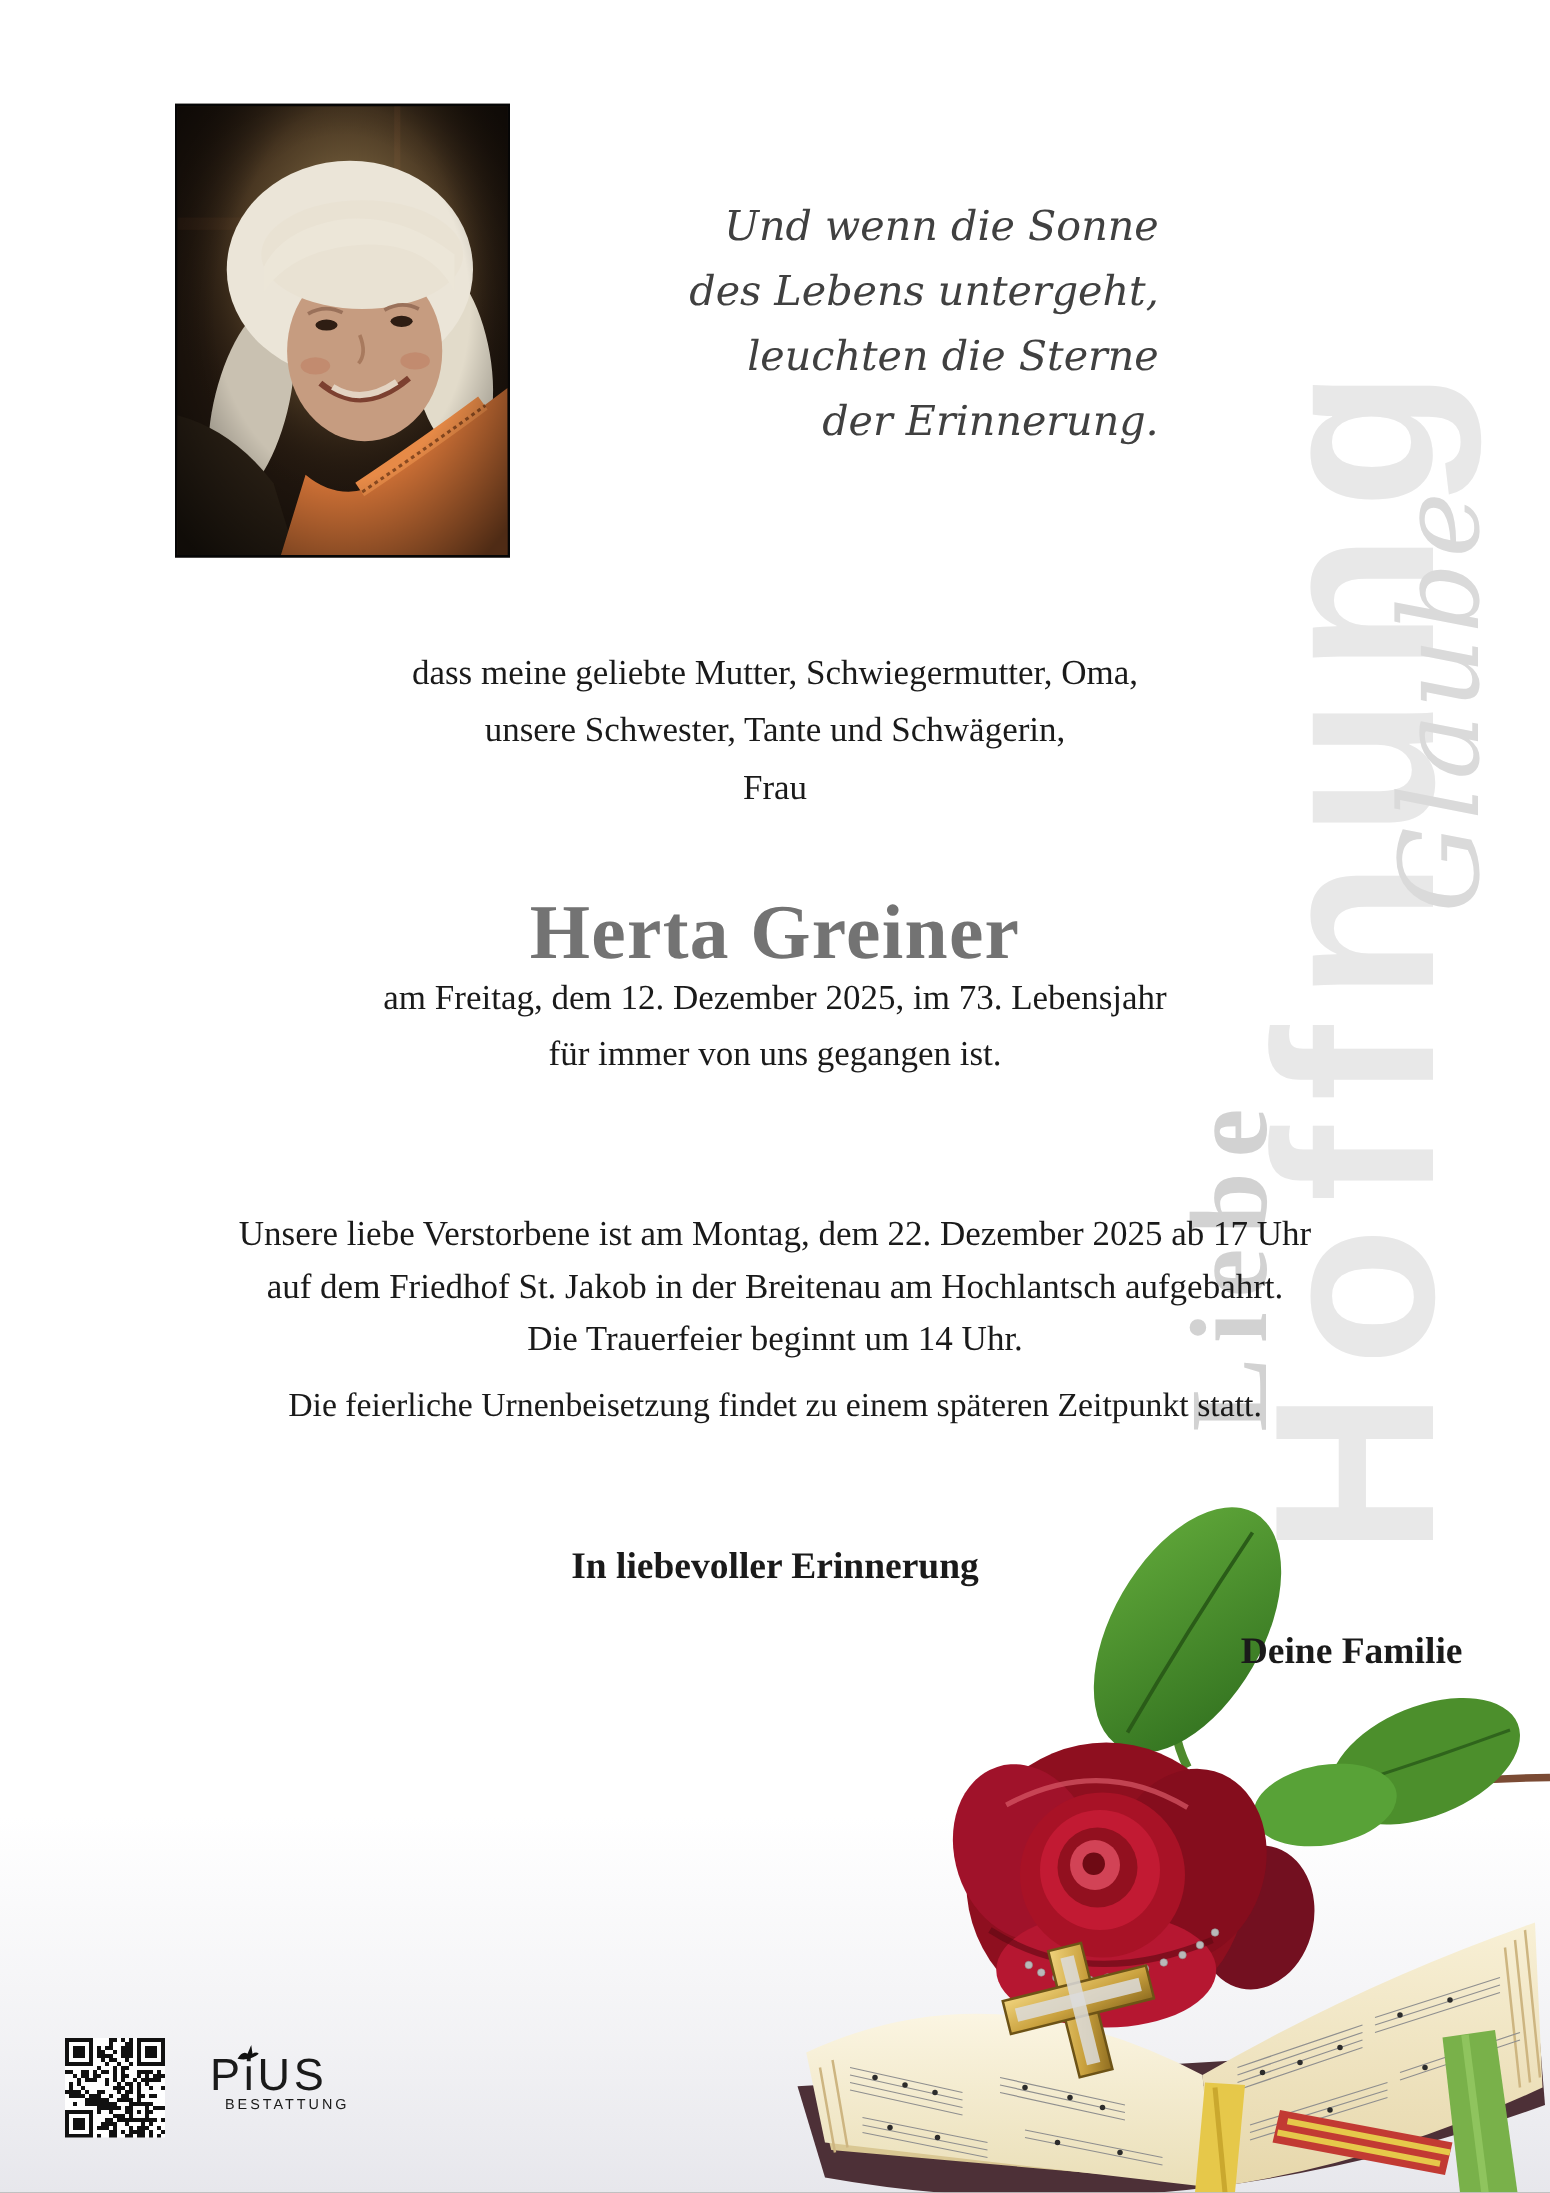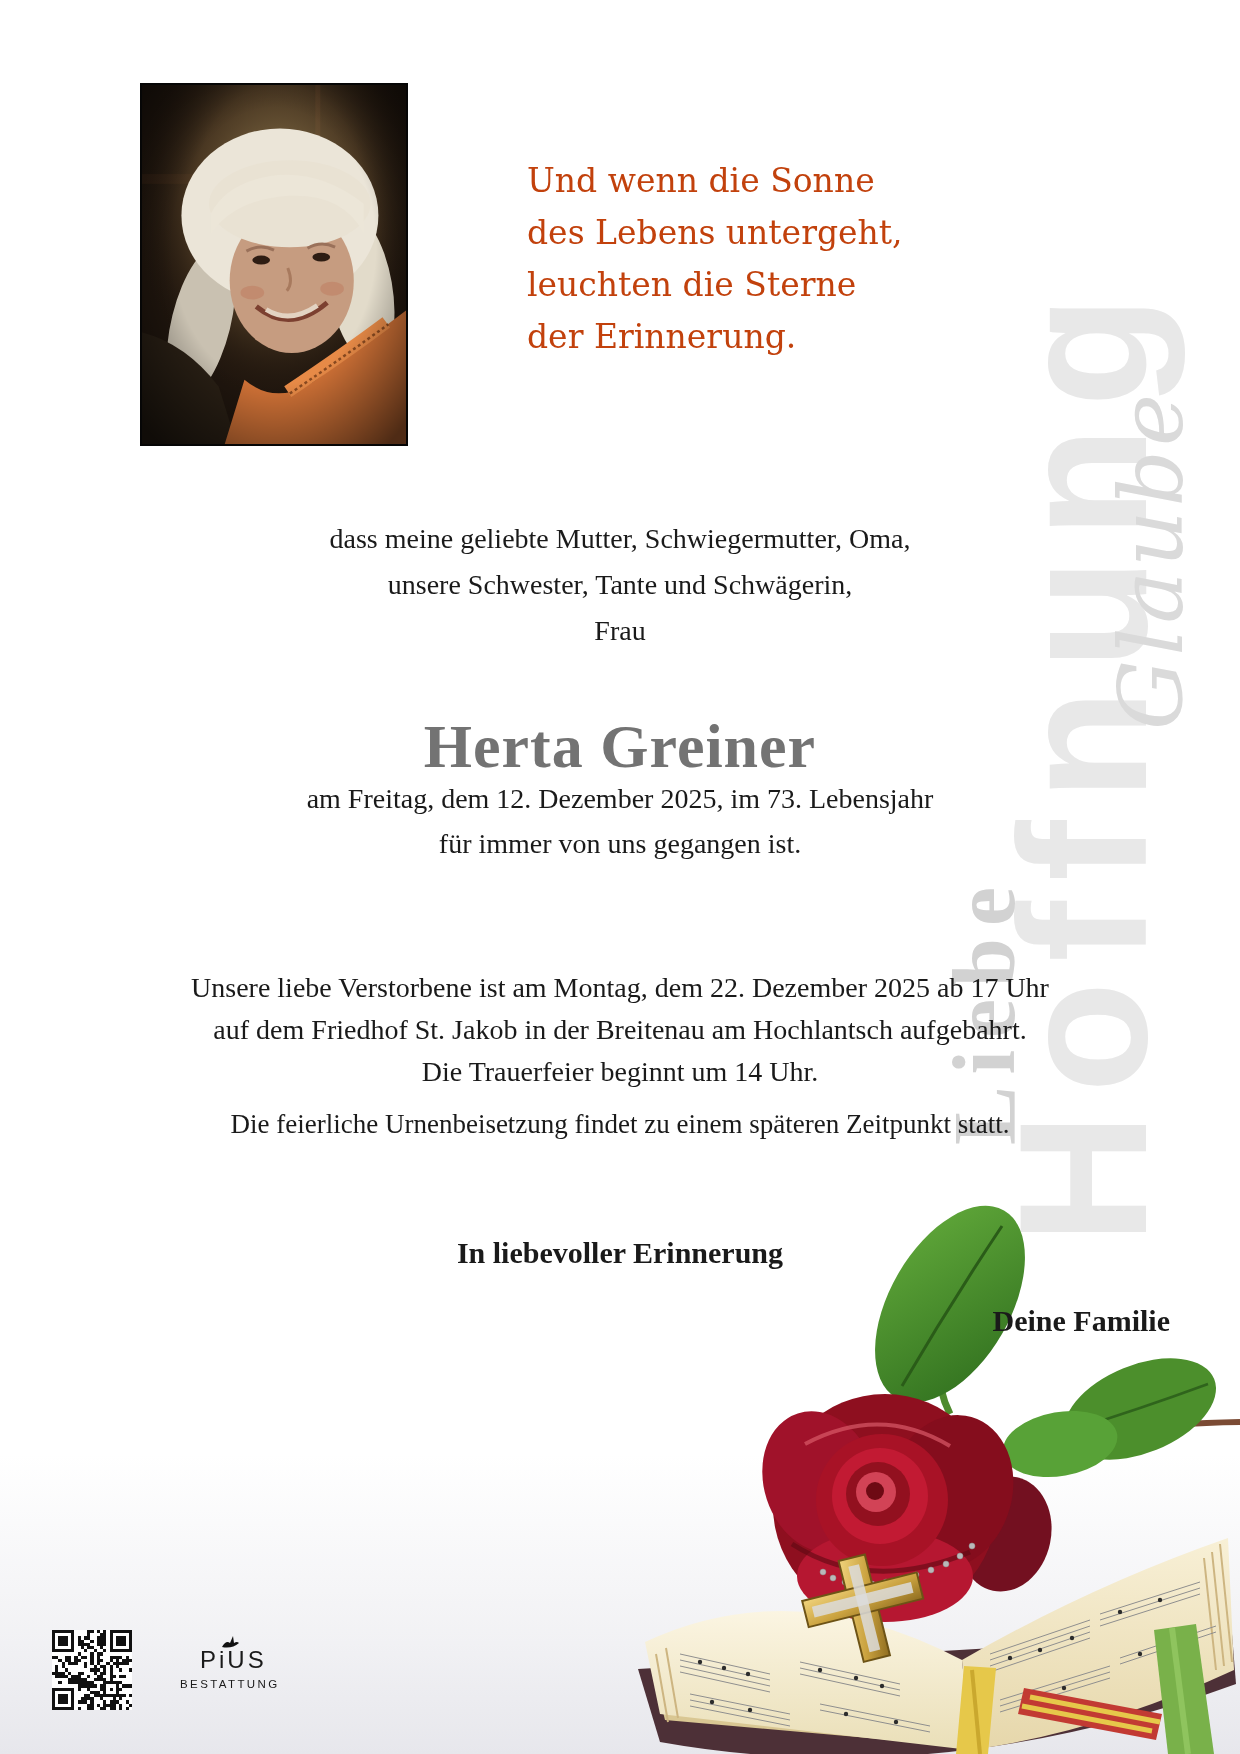--- a/index.html
+++ b/index.html
@@ -34,23 +34,23 @@
   }
   
   .portrait{
     position:absolute;left:140px;top:83px;width:264px;height:359px;
     border:2px solid #060606;background:#1c140e;z-index:4;
   }
   .portrait svg{display:block;width:100%;height:100%;}
   
   .poem{
     position:absolute;left:527px;top:155px;width:400px;
-    text-align:left;z-index:4;
-    font-family:"DejaVu Serif",serif;
-    font-size:33px;line-height:52px;color:#c2410c;
+    text-align:right;z-index:4;
+    font-family:"DejaVu Serif",serif;font-style:italic;
+    font-size:33px;line-height:52px;color:#404040;
   }
   
   .blk{position:absolute;left:70px;right:70px;text-align:center;z-index:4;}
   .intro{top:516px;font-size:28px;line-height:46px;}
   .name{top:711px;font-size:62px;line-height:70px;font-weight:bold;letter-spacing:1px;color:#737373;}
   .passing{top:776px;font-size:28px;line-height:45px;}
   .viewing{top:967px;font-size:28px;line-height:42px;}
   .urn{top:1103px;font-size:27px;line-height:42px;}
   .closing1{top:1233px;font-size:30px;line-height:40px;font-weight:bold;}
   .closing2{top:1301px;font-size:30px;line-height:40px;font-weight:bold;text-align:right;}
@@ -61,23 +61,22 @@
   .bottom-shade{
     position:absolute;left:0;right:0;bottom:0;height:300px;z-index:0;
     background:linear-gradient(to bottom, rgba(233,233,237,0) 0%, rgba(231,231,236,.55) 60%, #e7e7ec 100%);
   }
   
   .qr{position:absolute;left:52px;top:1630px;width:80px;height:80px;z-index:5;}
   .qr svg{display:block;width:100%;height:100%;}
   .brand{position:absolute;left:168px;top:1642px;width:110px;z-index:5;color:#1a1a1a;}
   .brand .word{
     position:relative;display:block;
-    font-family:"Liberation Sans",sans-serif;font-size:24px;line-height:36px;
+    font-family:"Liberation Sans",sans-serif;font-size:36px;line-height:36px;
     letter-spacing:3px;
-    margin-left:32px;
   }
   .brand .bird{position:absolute;left:21px;top:-7px;width:19px;height:15px;}
   .brand .sub{
     display:block;font-family:"Liberation Sans",sans-serif;
     font-size:11.5px;letter-spacing:2.4px;margin-top:0px;padding-left:12px;
   }
 </style>
 </head>
 <body>
 

